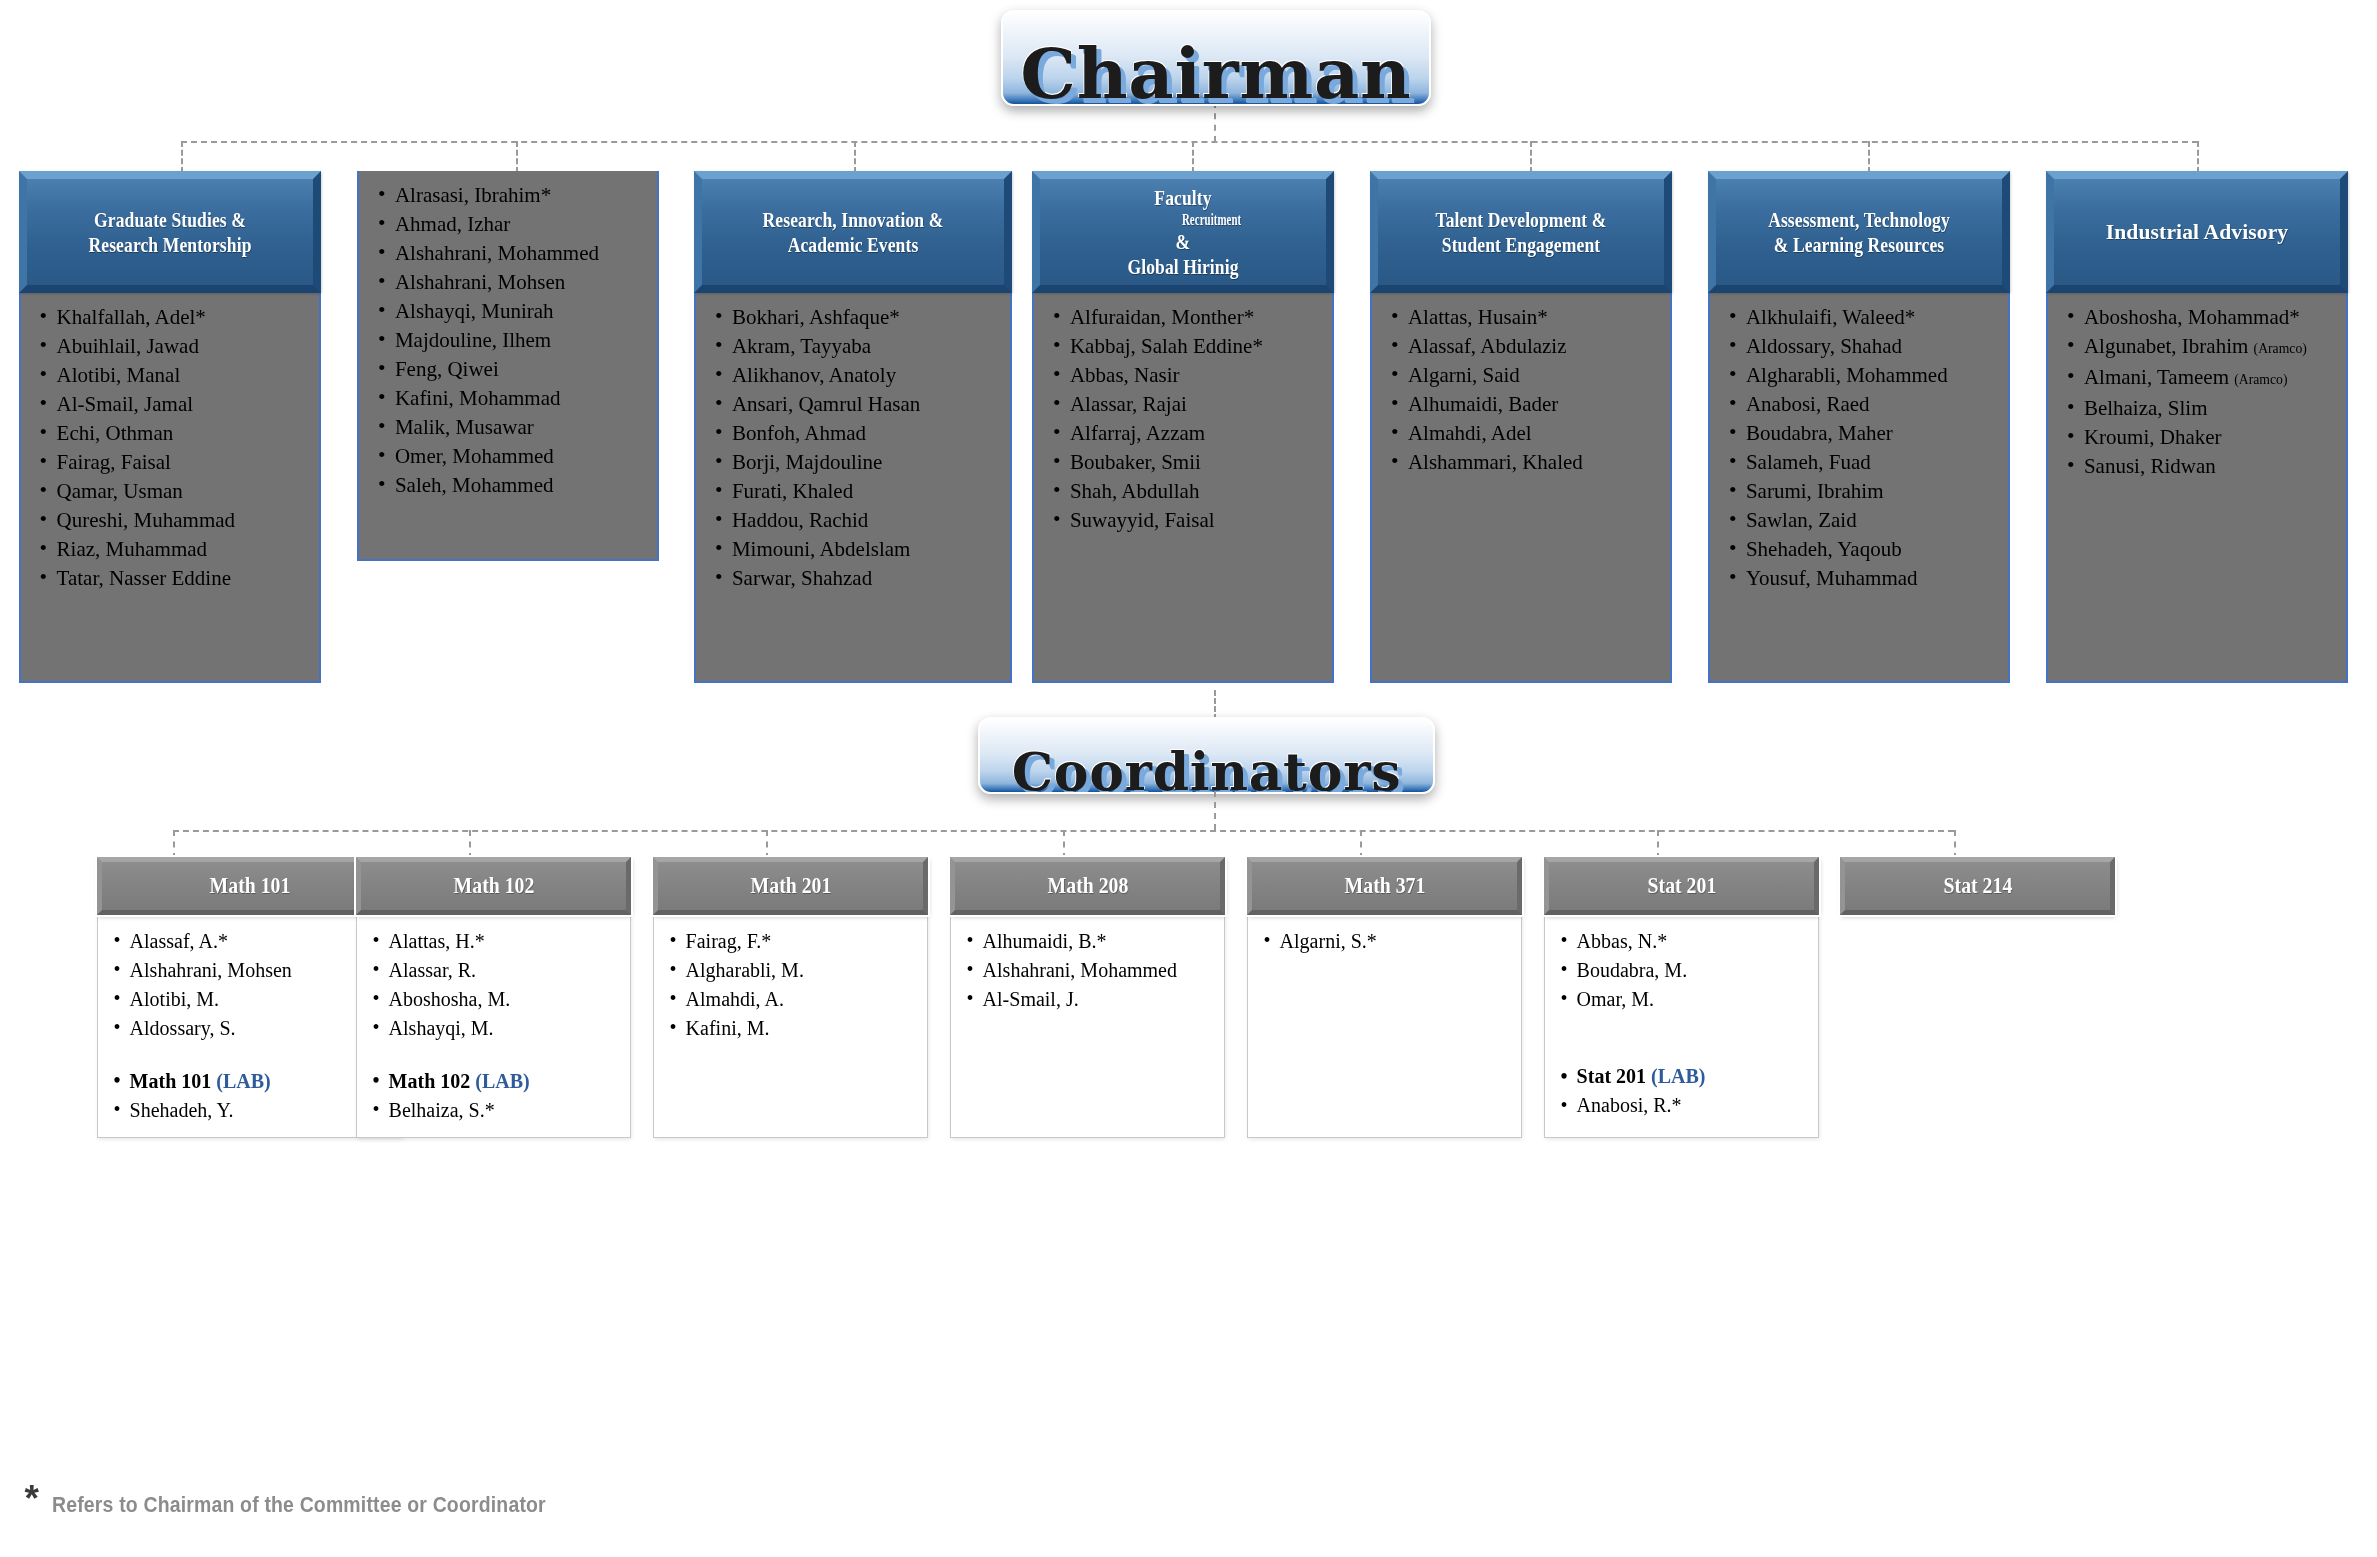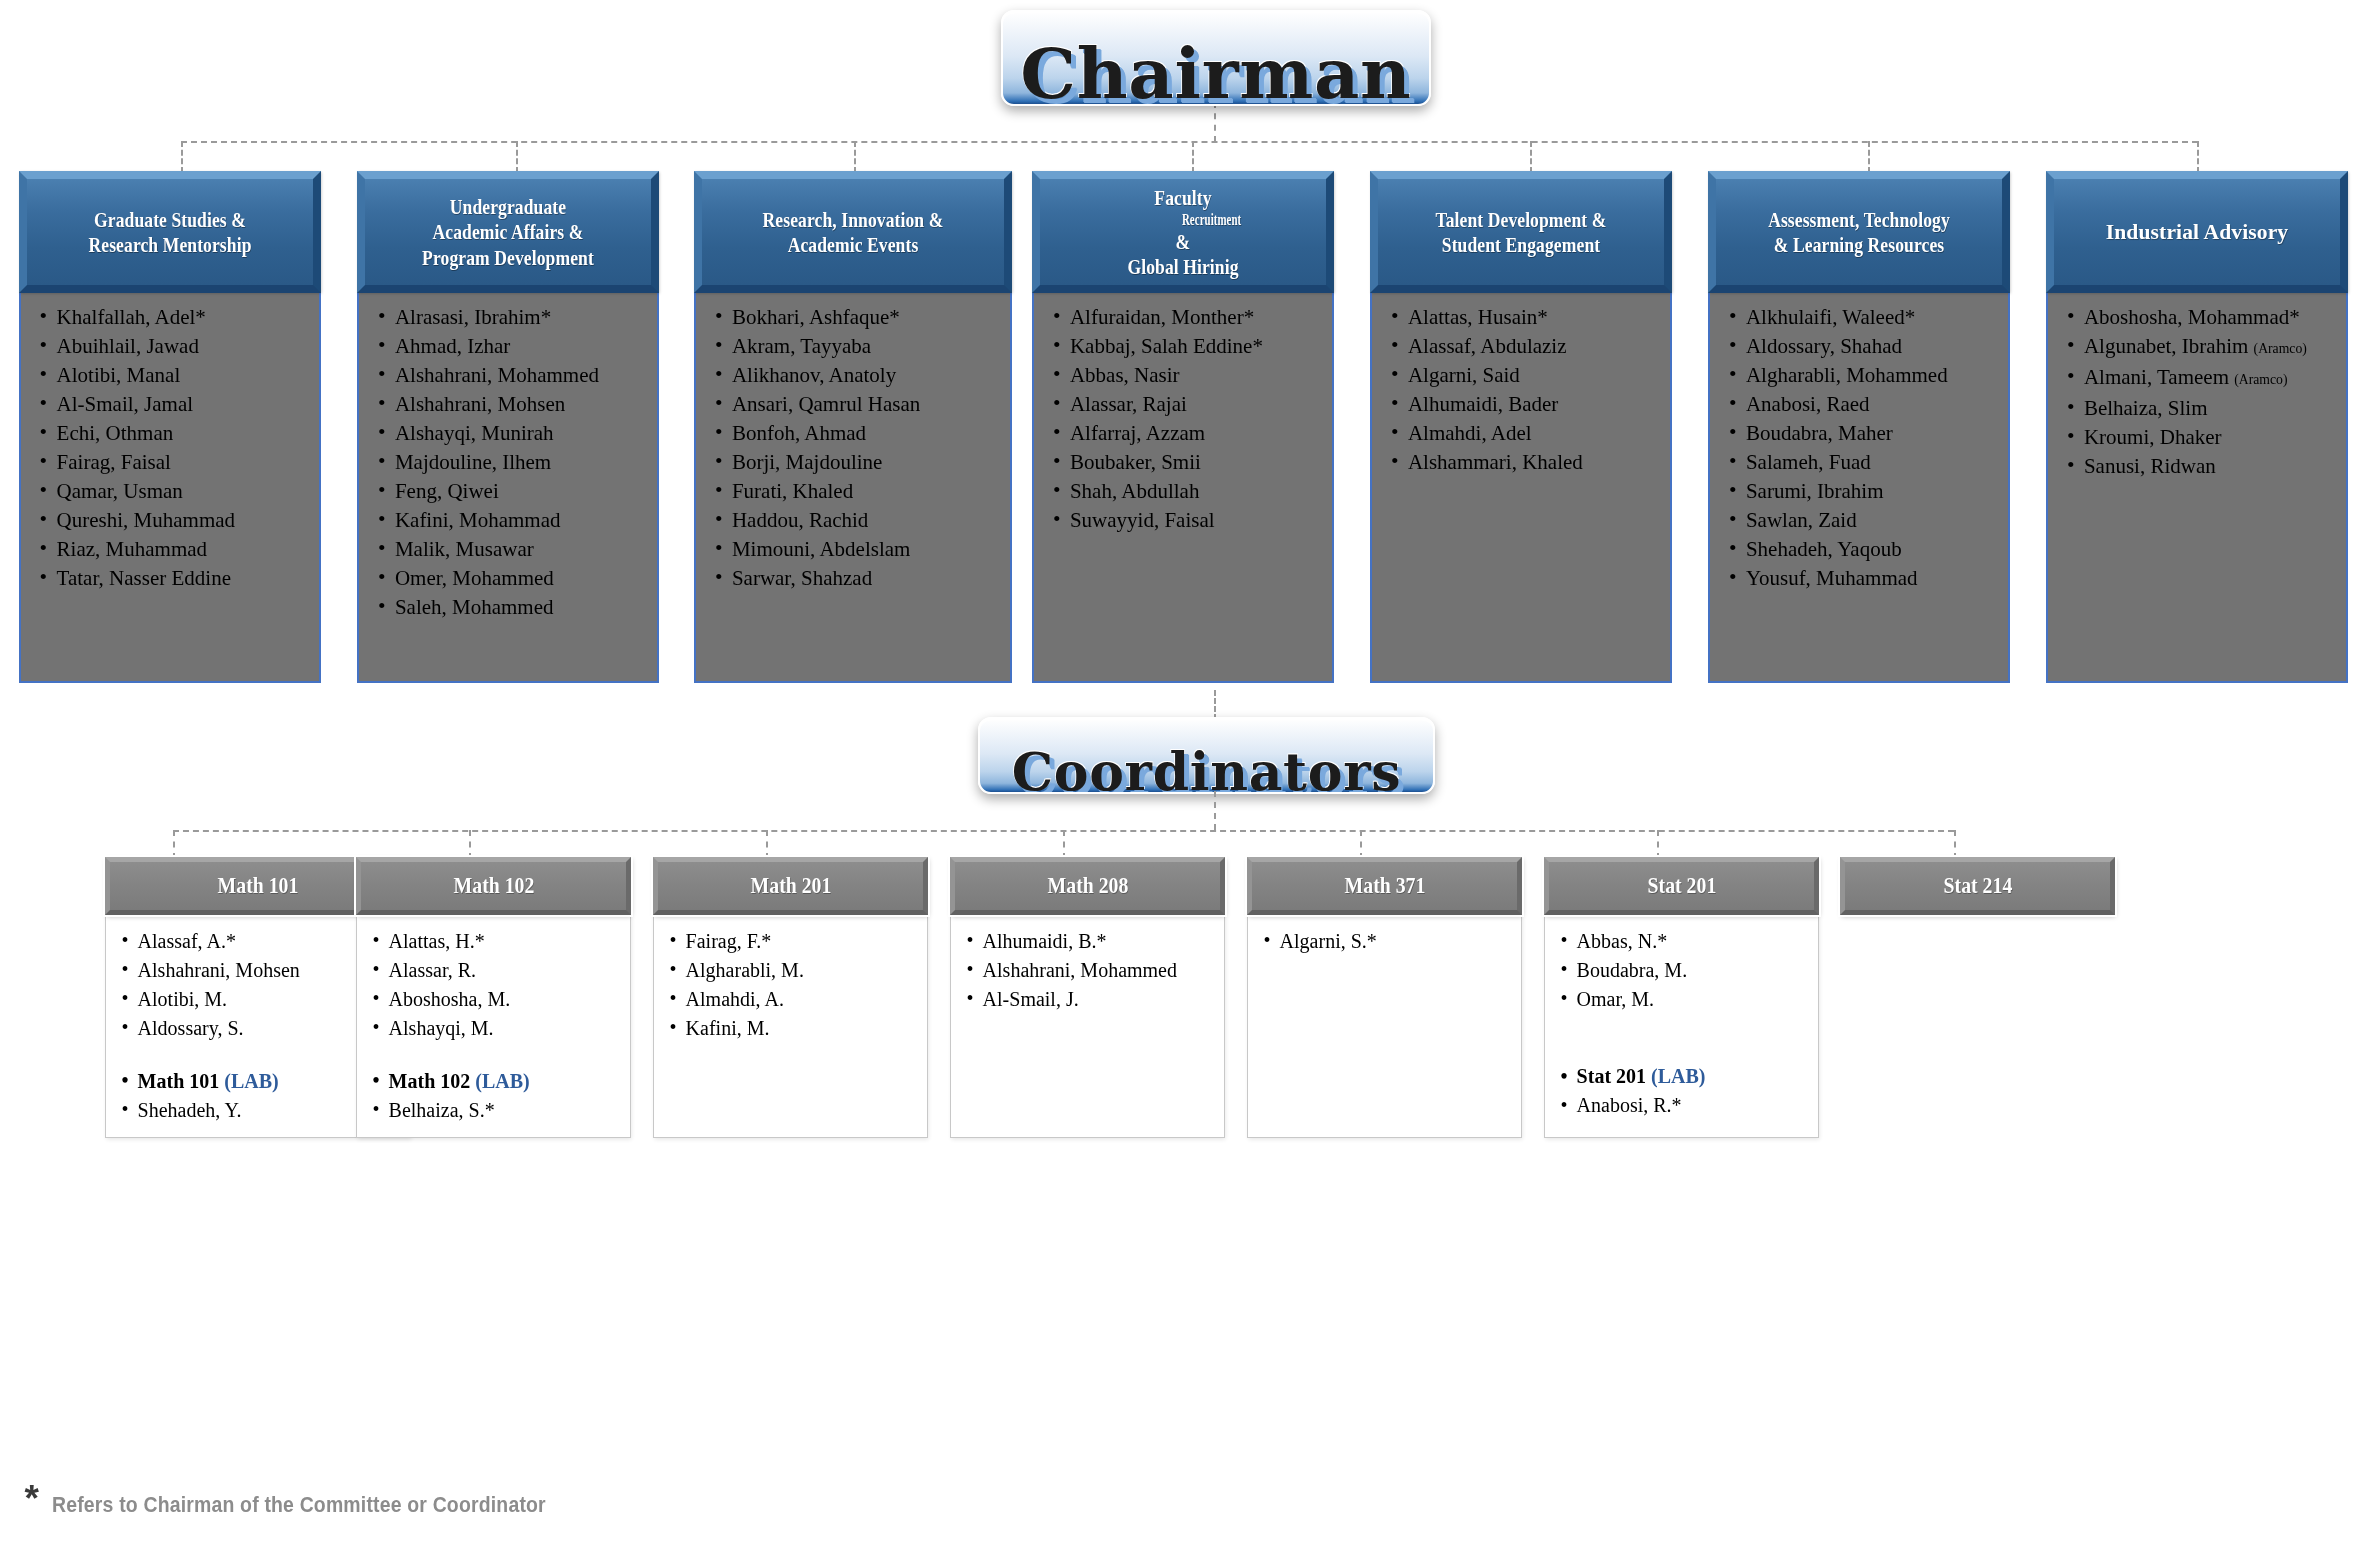--- a/index.html
+++ b/index.html
@@ -104,23 +104,20 @@
       <li>Fairag, Faisal</li>
       <li>Qamar, Usman</li>
       <li>Qureshi, Muhammad</li>
       <li>Riaz, Muhammad</li>
       <li>Tatar, Nasser Eddine</li>
     </ul>
   </div>
 </div>
 
 <div class="committee" style="left:357px;width:302px;">
-  <div class="c-head">
-    <span>Undergraduate<br>Academic Affairs &amp;<br>Program Development</span>
-  </div>
   <div class="c-body">
     <ul class="names">
       <li>Alrasasi, Ibrahim*</li>
       <li>Ahmad, Izhar</li>
       <li>Alshahrani, Mohammed</li>
       <li>Alshahrani, Mohsen</li>
       <li>Alshayqi, Munirah</li>
       <li>Majdouline, Ilhem</li>
       <li>Feng, Qiwei</li>
       <li>Kafini, Mohammad</li>
@@ -228,21 +225,21 @@
 <div class="vline" style="left:1214px;top:791px;height:39px;"></div>
 <div class="hline" style="left:173px;top:830px;width:1781px;"></div>
 <div class="vline" style="left:173px;top:830px;height:29px;"></div>
 <div class="vline" style="left:469px;top:830px;height:29px;"></div>
 <div class="vline" style="left:766px;top:830px;height:29px;"></div>
 <div class="vline" style="left:1063px;top:830px;height:29px;"></div>
 <div class="vline" style="left:1360px;top:830px;height:29px;"></div>
 <div class="vline" style="left:1657px;top:830px;height:29px;"></div>
 <div class="vline" style="left:1954px;top:830px;height:29px;"></div>
 
-<div class="coord" style="left:64px;width:306px;padding-left:41px;">
+<div class="coord" style="left:56px;width:306px;padding-left:41px;">
   <div class="k-head">
     <span>Math 101</span>
   </div>
   <div class="k-body" style="height:223px;">
     <ul class="knames">
       <li>Alassaf, A.*</li>
       <li>Alshahrani, Mohsen</li>
       <li>Alotibi, M.</li>
       <li>Aldossary, S.</li>
       <li class="spacer"></li>

